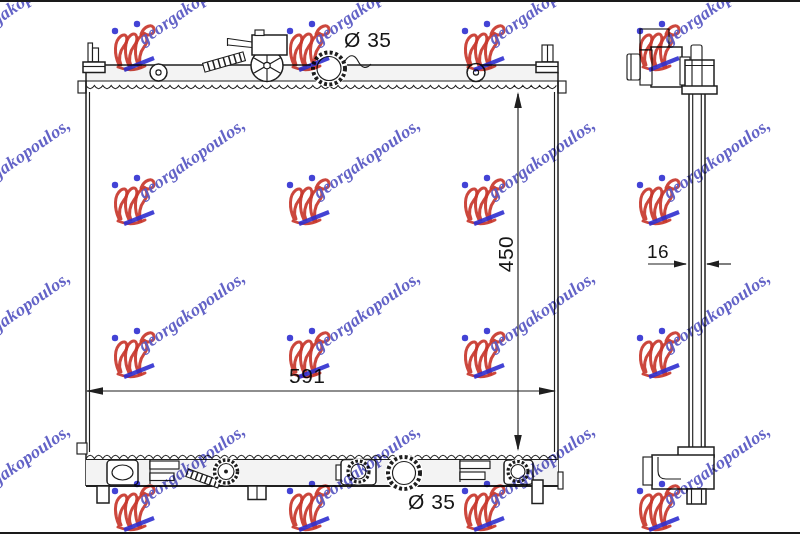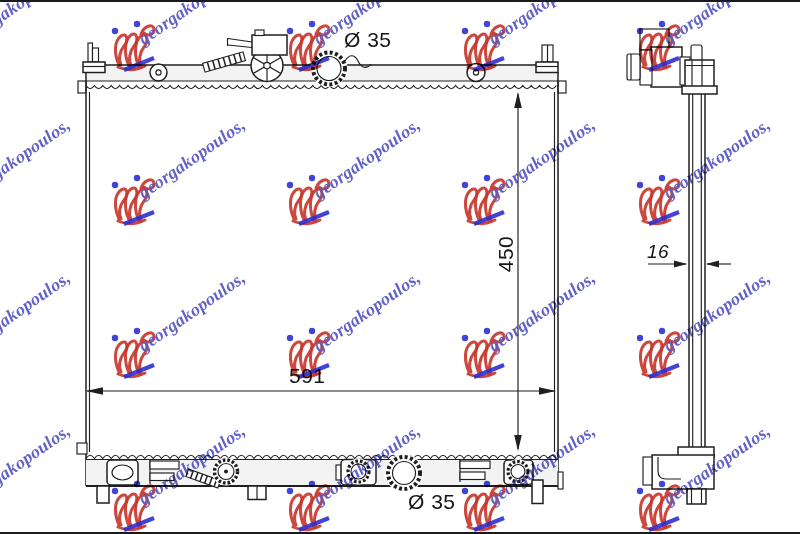--- a/index.html
+++ b/index.html
@@ -29,21 +29,21 @@
   
   .dim-label{
     position:absolute;z-index:2;color:#161616;
     font-family:"Liberation Sans", sans-serif;
     white-space:nowrap;letter-spacing:0.5px;line-height:1;text-align:right;
   }
   #lbl-top-port   {left:344px;top:27px;font-size:21px;}
   #lbl-450        {left:484px;top:241px;width:44px;height:22px;font-size:21px;text-align:center;transform:rotate(-90deg);}
   #lbl-591        {left:289px;top:363px;font-size:21px;}
   #lbl-bottom-port{left:408px;top:489px;font-size:21px;}
-  #lbl-16         {left:647px;top:240px;font-size:19px;font-style:italic;}
+  #lbl-16         {left:647px;top:240px;font-size:19px;}
   
   .wm-layer{position:absolute;left:0;top:0;width:100%;height:100%;z-index:3;
             pointer-events:none;mix-blend-mode:multiply;}
   .wm-tile{position:absolute;width:0;height:0;overflow:visible;}
   .wm-logo{position:absolute;left:0;top:0;overflow:visible;}
   .wm-scribble{fill:none;stroke:var(--wm-logo-color);stroke-width:3;stroke-linecap:round;opacity:.92;}
   .wm-dot{fill:var(--wm-dot-color);opacity:.9;}
   .wm-underline{stroke:var(--wm-accent-color);stroke-width:4.2;opacity:.9;}
   .wm-text{
     position:absolute;left:35px;top:9px;height:18px;line-height:18px;

